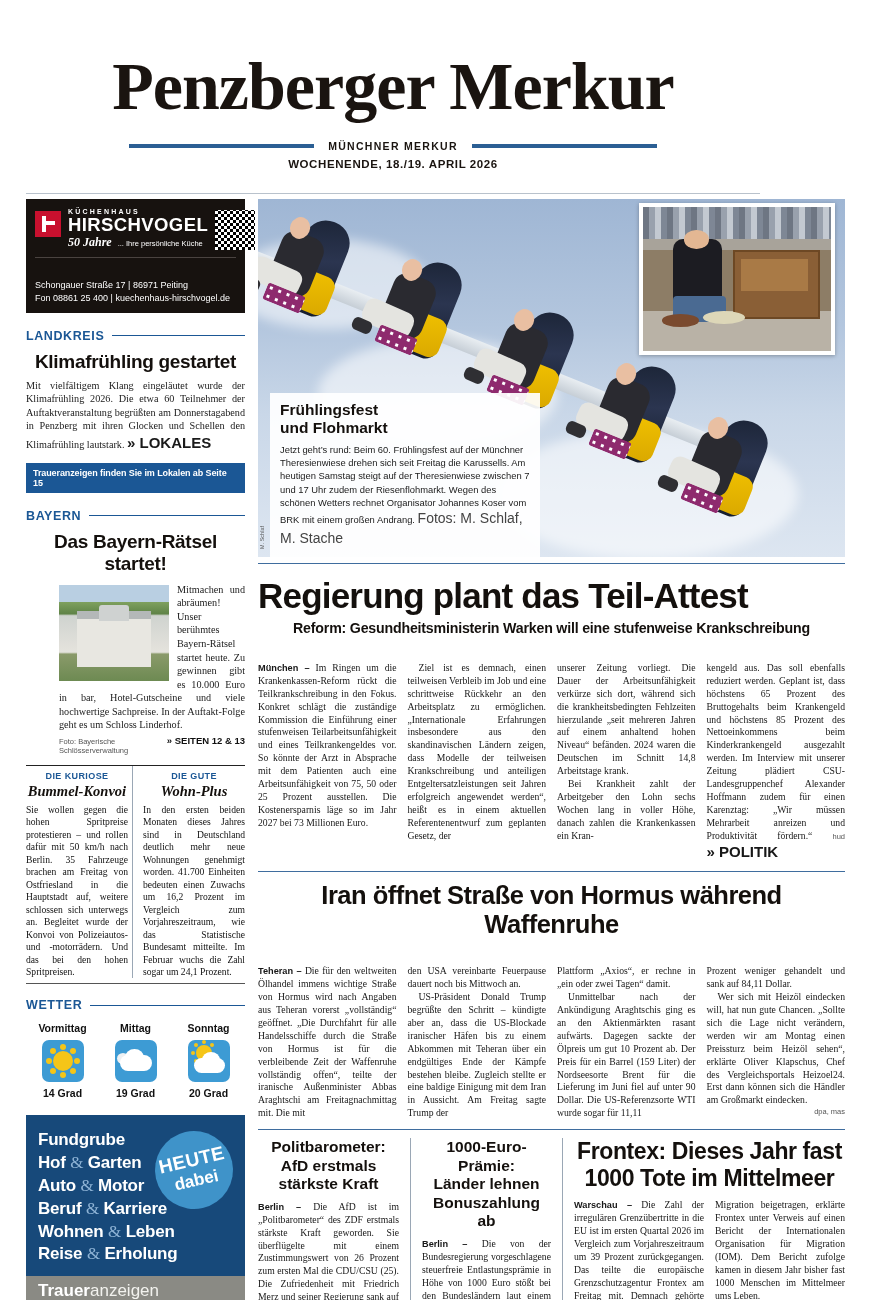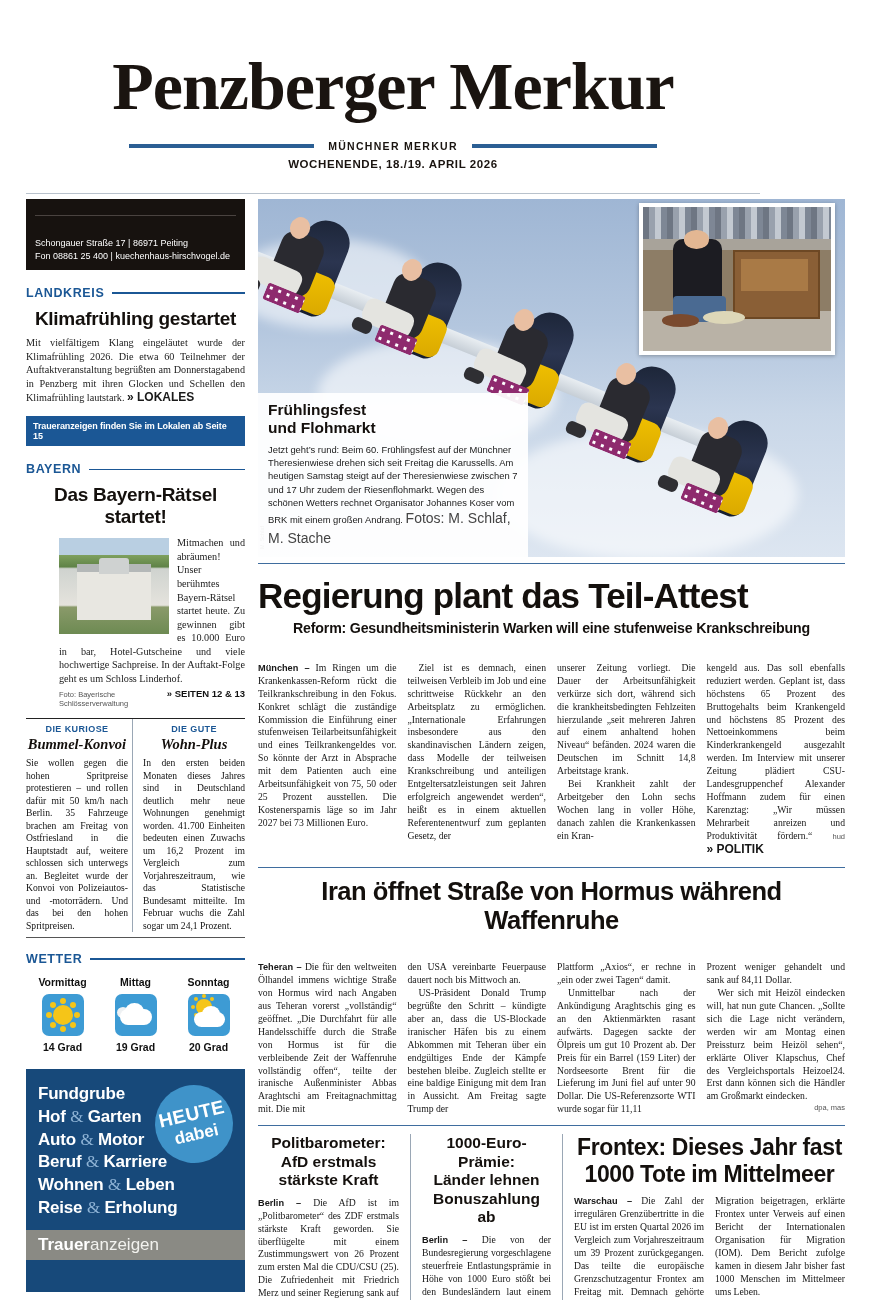--- a/index.html
+++ b/index.html
@@ -89,21 +89,21 @@
   }
   .sec-line { flex:1; height:1.5px; background:#1b5795; }
   .sec-title {
     font-family:"Liberation Sans",sans-serif; font-weight:700; font-size:19px;
     text-align:center; margin-top:8px; letter-spacing:-.3px; color:#14100d;
   }
   .body-txt {
     font-family:"Liberation Serif", serif; font-size:10.2px; line-height:1.33;
     text-align:justify; margin-top:6px; color:#1a1a1a; hyphens:auto;
   }
-  .ref { font-family:"Liberation Sans",sans-serif; font-weight:700; font-size:12px; white-space:nowrap; }
+  .ref { font-family:"Liberation Sans",sans-serif; font-weight:700; font-size:15px; white-space:nowrap; }
 
   .notice-bar {
     margin-top:10px; background:#1b5795; color:#fff; padding:5px 7px;
     font-family:"Liberation Sans",sans-serif; font-weight:700; font-size:9px; letter-spacing:-.1px;
   }
 
   
   .bayern-wrap { margin-top:8px;padding-left:33px; }
   .bayern-flow { overflow:hidden; }
   .bayern-photo {
@@ -253,21 +253,21 @@
   .inset-img .desk2 { position:absolute; left:52%; top:36%; width:36%; height:22%; background:#a97a46; }
   .inset-img .woman { position:absolute; left:16%; top:22%; width:26%; height:52%; background:#1c1c22; border-radius:10px 10px 4px 4px; }
   .inset-img .wface { position:absolute; left:22%; top:16%; width:13%; height:13%; background:#e3b793; border-radius:50%; }
   .inset-img .jeans { position:absolute; left:16%; top:62%; width:28%; height:18%; background:#4a6a92; border-radius:4px; }
   .inset-img .stool1 { position:absolute; left:10%; top:74%; width:20%; height:9%; background:#7a4a2e; border-radius:50%; }
   .inset-img .stool2 { position:absolute; left:32%; top:72%; width:22%; height:9%; background:#ddd7b8; border-radius:50%; }
   .inset-img .crowd { position:absolute; left:0; top:0; width:100%; height:22%;
     background-image: repeating-linear-gradient(90deg,#6e7683 0 6px,#99a1ad 6px 12px,#c3c9d1 12px 18px,#7e8795 18px 24px); }
 
   .caption {
-    position:absolute; left:0; bottom:0; width:270px; background:rgba(255,255,255,.93);
+    position:absolute; left:12px; bottom:0; width:270px; background:rgba(255,255,255,.93);
     padding:8px 10px 8px 10px;
   }
   .caption-title {
     font-family:"Liberation Sans",sans-serif; font-weight:700; font-size:15.5px; line-height:1.17; color:#14100d;
   }
   .caption-body {
     font-family:"Liberation Sans",sans-serif; font-size:9.4px; line-height:1.42; margin-top:5px; color:#1a1a1a;
   }
   .caption-credit { font-size:14px; color:#444; }
   .vert-credit {
@@ -328,20 +328,32 @@
     <div class="masthead-date">WOCHENENDE, 18./19. APRIL 2026</div>
   </div>
   <div class="issue-line">NR. 89 | 3,10 €</div>
   <div class="head-rule"></div>
 
   <div class="content">
 
     <div class="col-left">
 
       <div class="ad-hv">
+        <div class="ad-hv-top">
+          <div class="ad-hv-mark"></div>
+          <div class="ad-hv-words">
+            <div class="ad-hv-k">KÜCHENHAUS</div>
+            <div class="ad-hv-name">HIRSCHVOGEL</div>
+            <div class="ad-hv-row2">
+              <span class="ad-hv-jahre">50 Jahre</span>
+              <span class="ad-hv-slog">... Ihre persönliche Küche</span>
+            </div>
+          </div>
+          <div class="ad-hv-qr"></div>
+        </div>
         <div class="ad-hv-contact">
           <div>Schongauer Straße 17 | 86971 Peiting</div>
           <div>Fon  08861 25 400 | kuechenhaus-hirschvogel.de</div>
         </div>
       </div>
 
       <div class="sec">
         <div class="sec-head">
           <div class="sec-label">LANDKREIS</div>
           <div class="sec-line"></div>

